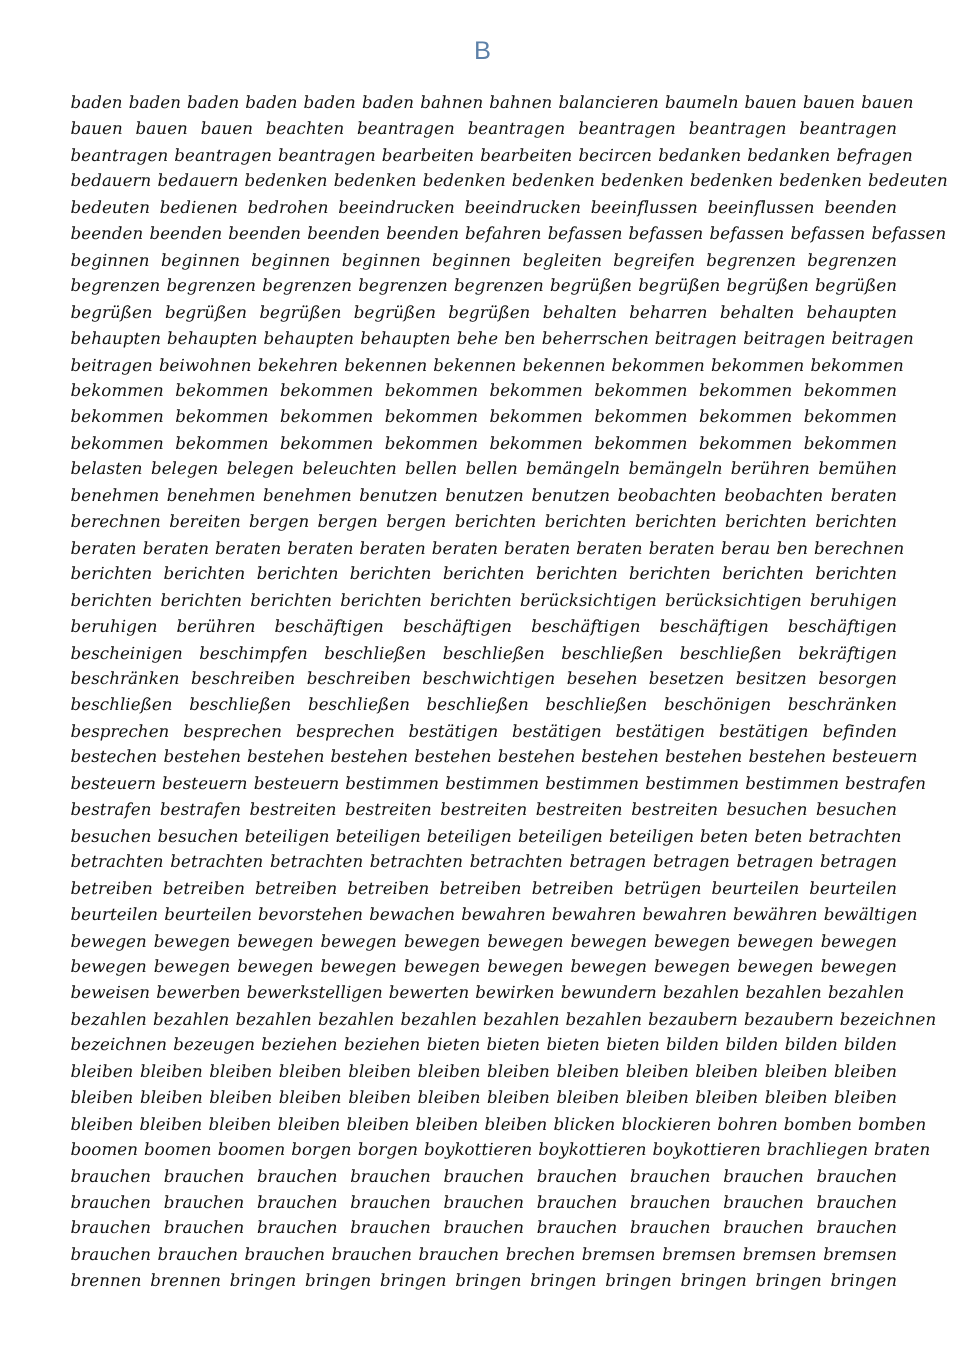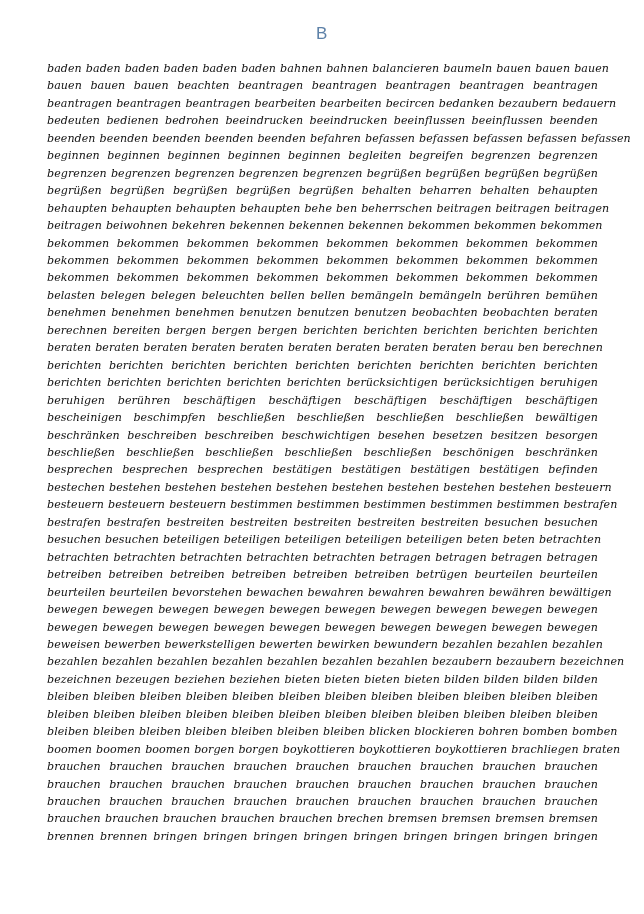--- a/index.html
+++ b/index.html
@@ -64,39 +64,40 @@
 </head>
 <body>
 
 <div class="page">
 
   <div class="page-heading">B</div>
 
   <div class="word-block">
       <span class="ln">baden baden baden baden baden baden bahnen bahnen balancieren baumeln bauen bauen bauen</span>
       <span class="ln">bauen bauen bauen beachten beantragen beantragen beantragen beantragen beantragen</span>
-      <span class="ln">beantragen beantragen beantragen bearbeiten bearbeiten becircen bedanken bezaubern bedauern</span>
+      <span class="ln">beantragen beantragen beantragen bearbeiten bearbeiten becircen bedanken bedanken befragen</span>
+      <span class="ln">bedauern bedauern bedenken bedenken bedenken bedenken bedenken bedenken bedenken bedeuten</span>
       <span class="ln">bedeuten bedienen bedrohen beeindrucken beeindrucken beeinflussen beeinflussen beenden</span>
       <span class="ln">beenden beenden beenden beenden beenden befahren befassen befassen befassen befassen befassen</span>
       <span class="ln">beginnen beginnen beginnen beginnen beginnen begleiten begreifen begrenzen begrenzen</span>
       <span class="ln">begrenzen begrenzen begrenzen begrenzen begrenzen begrüßen begrüßen begrüßen begrüßen</span>
       <span class="ln">begrüßen begrüßen begrüßen begrüßen begrüßen behalten beharren behalten behaupten</span>
       <span class="ln">behaupten behaupten behaupten behaupten behe ben beherrschen beitragen beitragen beitragen</span>
       <span class="ln">beitragen beiwohnen bekehren bekennen bekennen bekennen bekommen bekommen bekommen</span>
       <span class="ln">bekommen bekommen bekommen bekommen bekommen bekommen bekommen bekommen</span>
       <span class="ln">bekommen bekommen bekommen bekommen bekommen bekommen bekommen bekommen</span>
       <span class="ln">bekommen bekommen bekommen bekommen bekommen bekommen bekommen bekommen</span>
       <span class="ln">belasten belegen belegen beleuchten bellen bellen bemängeln bemängeln berühren bemühen</span>
       <span class="ln">benehmen benehmen benehmen benutzen benutzen benutzen beobachten beobachten beraten</span>
       <span class="ln">berechnen bereiten bergen bergen bergen berichten berichten berichten berichten berichten</span>
       <span class="ln">beraten beraten beraten beraten beraten beraten beraten beraten beraten berau ben berechnen</span>
       <span class="ln">berichten berichten berichten berichten berichten berichten berichten berichten berichten</span>
       <span class="ln">berichten berichten berichten berichten berichten berücksichtigen berücksichtigen beruhigen</span>
       <span class="ln">beruhigen berühren beschäftigen beschäftigen beschäftigen beschäftigen beschäftigen</span>
-      <span class="ln">bescheinigen beschimpfen beschließen beschließen beschließen beschließen bewältigen</span>
+      <span class="ln">bescheinigen beschimpfen beschließen beschließen beschließen beschließen bekräftigen</span>
       <span class="ln">beschränken beschreiben beschreiben beschwichtigen besehen besetzen besitzen besorgen</span>
       <span class="ln">beschließen beschließen beschließen beschließen beschließen beschönigen beschränken</span>
       <span class="ln">besprechen besprechen besprechen bestätigen bestätigen bestätigen bestätigen befinden</span>
       <span class="ln">bestechen bestehen bestehen bestehen bestehen bestehen bestehen bestehen bestehen besteuern</span>
       <span class="ln">besteuern besteuern besteuern bestimmen bestimmen bestimmen bestimmen bestimmen bestrafen</span>
       <span class="ln">bestrafen bestrafen bestreiten bestreiten bestreiten bestreiten bestreiten besuchen besuchen</span>
       <span class="ln">besuchen besuchen beteiligen beteiligen beteiligen beteiligen beteiligen beten beten betrachten</span>
       <span class="ln">betrachten betrachten betrachten betrachten betrachten betragen betragen betragen betragen</span>
       <span class="ln">betreiben betreiben betreiben betreiben betreiben betreiben betrügen beurteilen beurteilen</span>
       <span class="ln">beurteilen beurteilen bevorstehen bewachen bewahren bewahren bewahren bewähren bewältigen</span>

